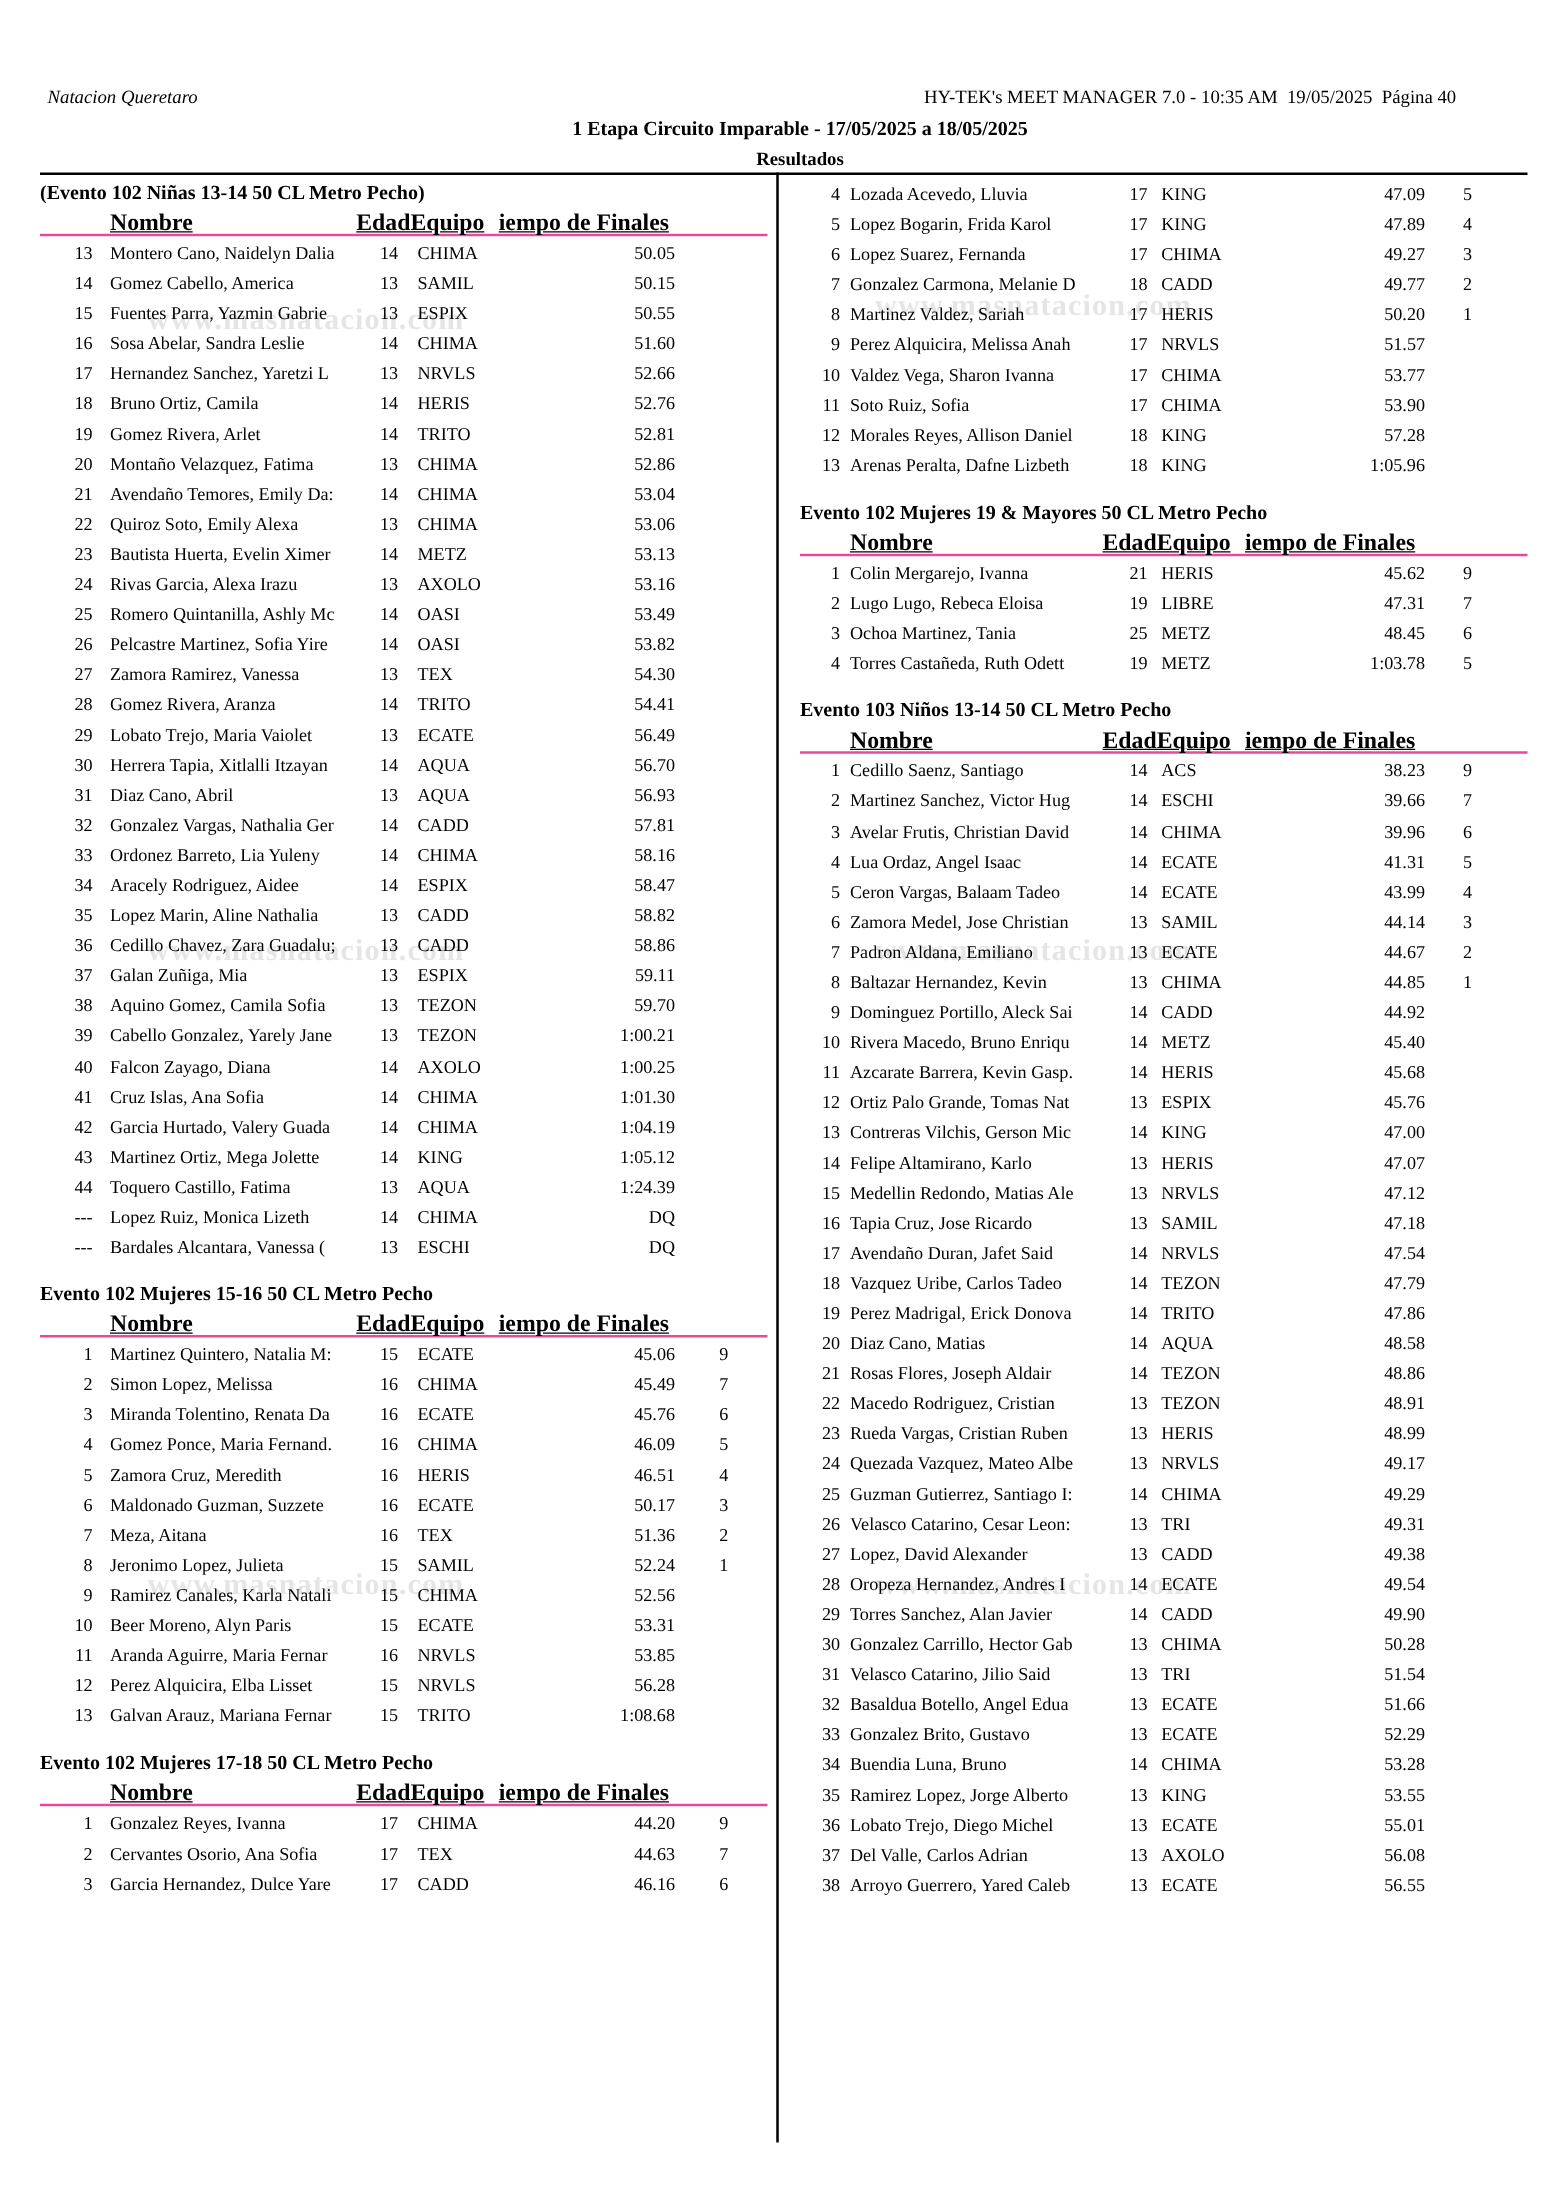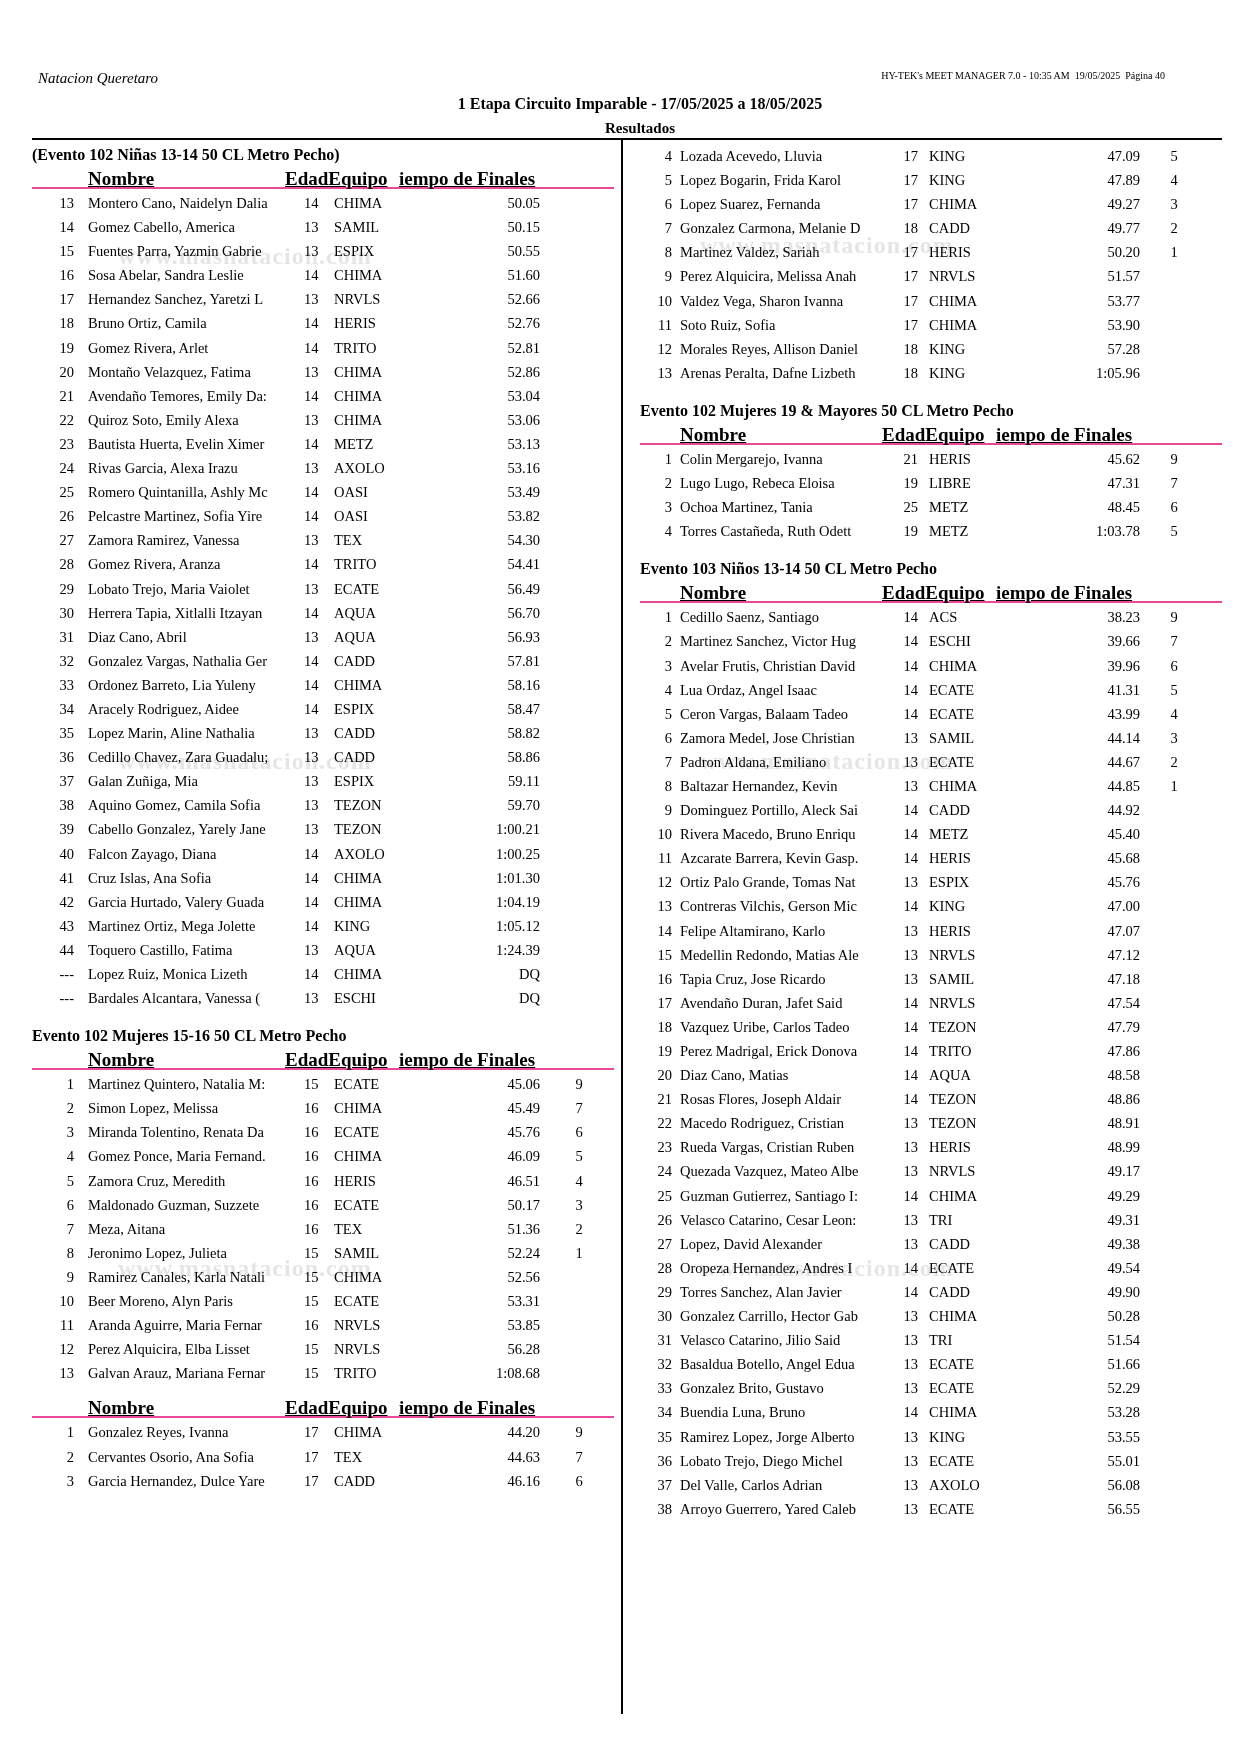--- a/index.html
+++ b/index.html
@@ -1,19 +1,19 @@
 <!DOCTYPE html>
 <html><head>
 <meta charset="utf-8">
 <style>
   html, body { margin:0; padding:0; background:#ffffff; }
   body { width:1240px; height:1752px; position:relative; overflow:hidden;
          font-family:"DejaVu Serif", "Liberation Serif", serif; color:#000; }
   .hdr-left { position:absolute; left:38px; top:70px; font-size:15px; font-family:"Liberation Serif", serif;font-style:italic; }
-  .hdr-right { position:absolute; right:75px; top:70px; font-size:10px; font-family:"Liberation Serif", serif; white-space:pre; }
+  .hdr-right { position:absolute; right:75px; top:70px; font-size:15px; font-family:"Liberation Serif", serif; white-space:pre; }
   .title { position:absolute; left:0; width:1280px; top:95px; text-align:center; font-weight:bold; font-size:16px; font-family:"Liberation Serif", serif; }
   .subtitle { position:absolute; left:0; width:1280px; top:120px; text-align:center; font-weight:bold; font-size:15px; font-family:"Liberation Serif", serif; }
   .topline { position:absolute; left:32px; top:138px; width:1190px; height:2px; background:#000; }
   .divider { position:absolute; left:621px; top:138px; width:2px; height:1576px; background:#000; }
   .col { position:absolute; top:140px; font-family:Liberation Serif, serif; font-size:14.5px; }
   .col.left { left:32px; width:582px; }
   .col.right { left:640px; width:582px; }
   .event-title { font-weight:bold; font-size:16px; height:22px; line-height:22px; margin-top:5px; white-space:nowrap; }
   .event-title.first { margin-top:4px; }
   .colhead { position:relative; height:21px; border-bottom:2px solid #ec4899; font-weight:bold; font-size:19px; }
@@ -452,20 +452,21 @@
     <span class="c-name">Galvan Arauz, Mariana Fernar</span>
     <span class="c-age">15</span>
     <span class="c-team">TRITO</span>
     <span class="c-time">1:08.68</span>
     <span class="c-pts"></span>
   </div>
       </div>
   </div>
     <div class="spacer"></div>
     <div class="event">
+    <div class="event-title">Evento 102  Mujeres 17-18 50 CL Metro Pecho</div>
     <div class="colhead">
       <span class="h-name">Nombre</span>
       <span class="h-edad">EdadEquipo</span>
       <span class="h-time">iempo de Finales</span>
     </div>
     <div class="rows">
         <div class="row">
     <span class="c-place">1</span>
     <span class="c-name">Gonzalez Reyes, Ivanna</span>
     <span class="c-age">17</span>

